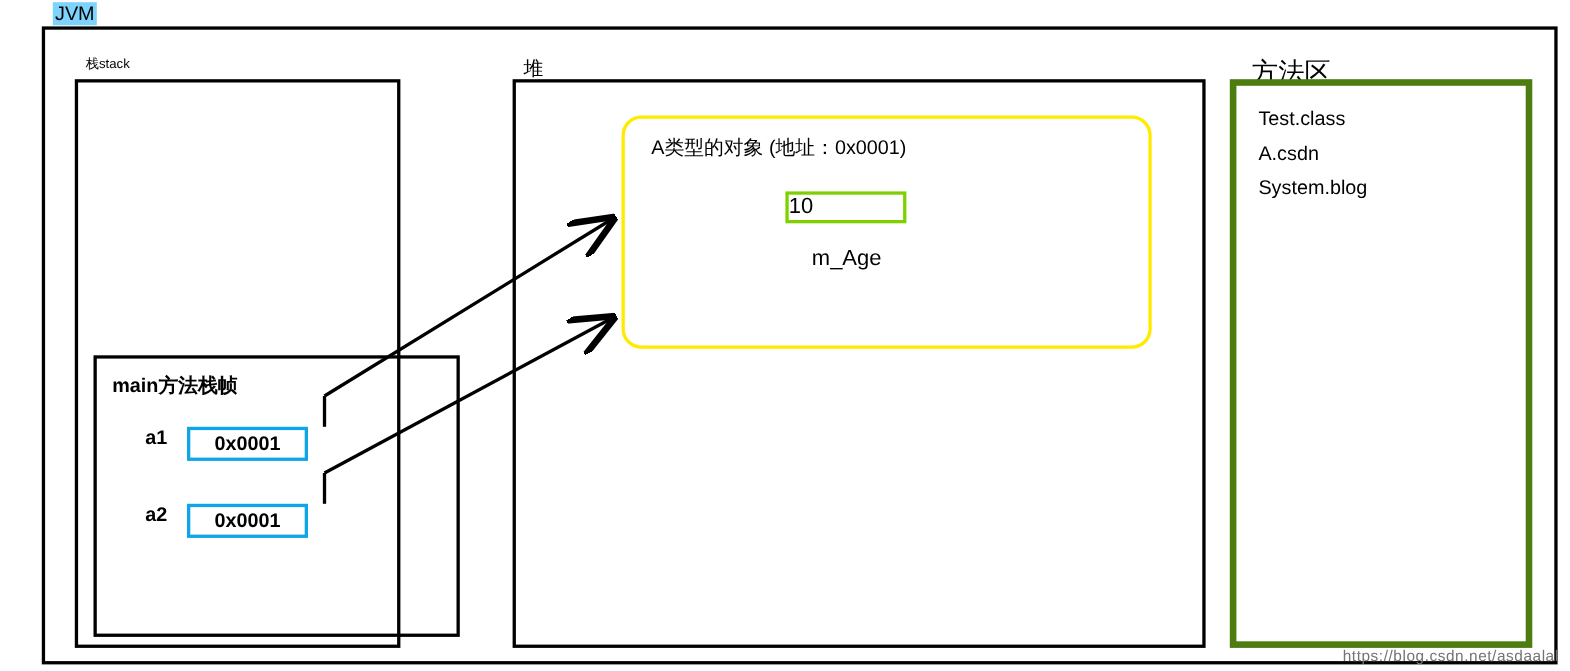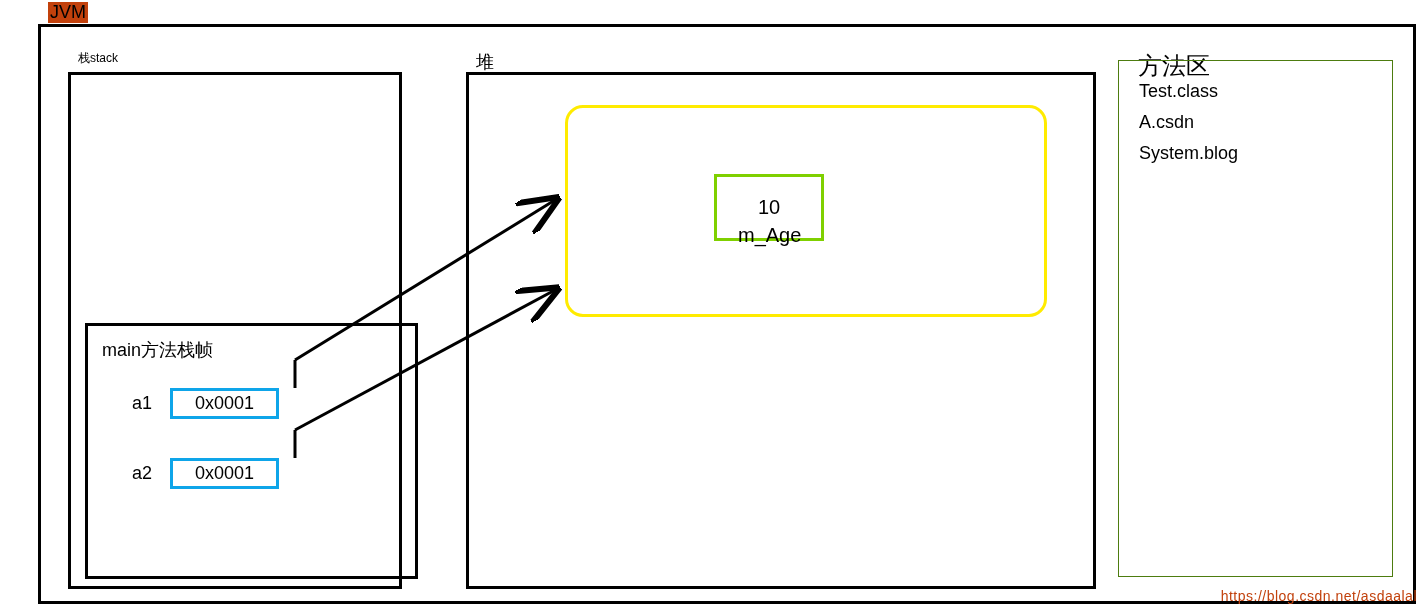--- a/index.html
+++ b/index.html
@@ -16,31 +16,32 @@
       top: 24px;
       width: 1378px;
       height: 580px;
       border: 3px solid #000;
     }
     .jvm-label {
       position: absolute;
       left: 48px;
       top: 2px;
       font-size: 18px;
-      background: #c2410c;
+      background: #7dd3fc;
       padding: 0 2px;
     }
     
     .stack-box {
       position: absolute;
       left: 68px;
       top: 72px;
-      width: 334px;
+      width: 296px;
       height: 517px;
       border: 3px solid #000;
+      font-weight: bold;
     }
     .stack-label {
       position: absolute;
       left: 78px;
       top: 50px;
       font-size: 12px;
     }
     .stack-frame {
       position: absolute;
       left: 14px;
@@ -48,21 +49,21 @@
       width: 333px;
       height: 256px;
       border: 3px solid #000;
     }
     .frame-label {
       position: absolute;
       left: 14px;
       top: 12px;
       font-size: 18px;
     }
-    .var-row { position: absolute; display: flex; align-items: center; }
+    .var-row { position: absolute; display: flex; }
     .var-row.a1 { left: 44px; top: 62px; }
     .var-row.a2 { left: 44px; top: 132px; }
     .var-name { font-size: 18px; margin-right: 18px; }
     .var-box {
       border: 3px solid #0ea5e9;
       padding: 2px 22px;
       font-size: 18px;
     }
     
     .heap-box {
@@ -93,38 +94,38 @@
       left: 24px;
       top: 14px;
       font-size: 18px;
     }
     .field-box {
       position: absolute;
       left: 146px;
       top: 66px;
       width: 110px;
       border: 3px solid #7fd000;
-      padding: 19px 0;
-      text-align: center;
+      padding: 0 0;
+      text-align: left;
       font-size: 20px;
     }
     .field-label {
       position: absolute;
       left: 170px;
       top: 116px;
       font-size: 20px;
     }
     
     .method-box {
       position: absolute;
       left: 1118px;
-      top: 60px;
+      top: 72px;
       width: 275px;
       height: 517px;
-      border: 1px solid #4d7c0f;
+      border: 6px solid #4d7c0f;
     }
     .method-label {
       position: absolute;
       left: 1138px;
       top: 50px;
       font-size: 24px;
     }
     .class-list {
       position: absolute;
       left: 20px;
@@ -139,21 +140,21 @@
       position: absolute;
       left: 0; top: 0;
       width: 1427px; height: 610px;
       pointer-events: none;
     }
     .watermark {
       position: absolute;
       right: 10px;
       bottom: 6px;
       font-size: 14px;
-      color: #c2410c;
+      color: #737373;
       letter-spacing: 0.5px;
     }
   </style>
 </head>
 <body>
 
 <div class="jvm-label">JVM</div>
 <div class="jvm-container"></div>
 
 <div class="stack-label">栈stack</div>
@@ -167,20 +168,21 @@
     <div class="var-row a2">
       <span class="var-name">a2</span>
       <span class="var-box">0x0001</span>
     </div>
   </div>
 </div>
 
 <div class="heap-label">堆</div>
 <div class="heap-box">
   <div class="object-box">
+    <div class="object-label">A类型的对象 (地址：0x0001)</div>
     <div class="field-box">10</div>
     <div class="field-label">m_Age</div>
   </div>
 </div>
 
 <div class="method-label">方法区</div>
 <div class="method-box">
   <div class="class-list">
     <div class="class-item">Test.class</div>
     <div class="class-item">A.csdn</div>

